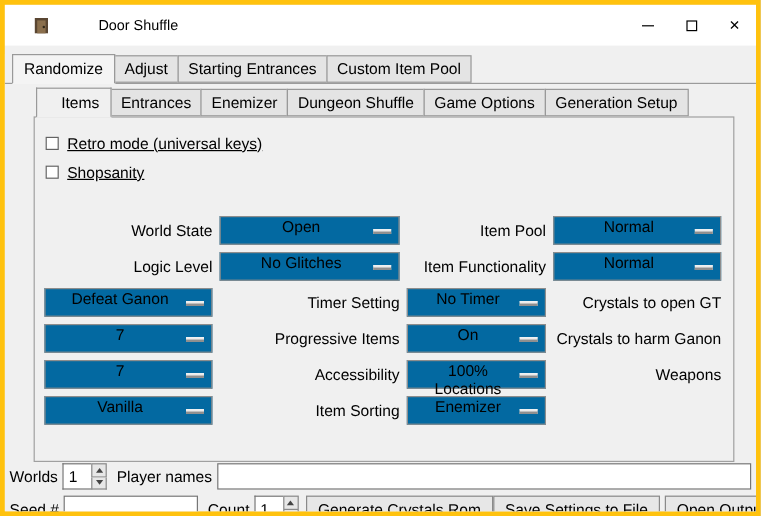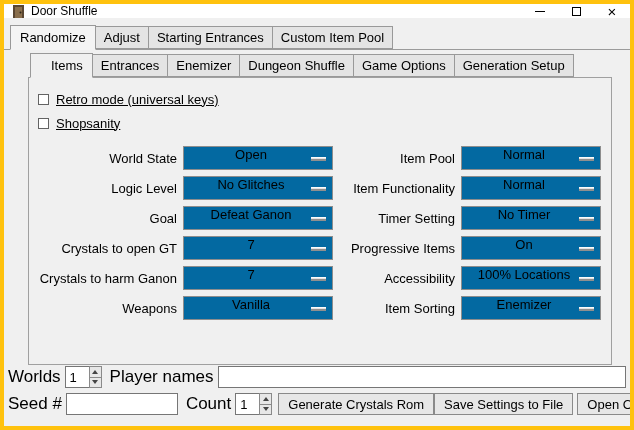--- a/index.html
+++ b/index.html
@@ -5,21 +5,21 @@
   * { margin:0; padding:0; box-sizing:border-box; }
   html,body { background:#9a9a9a; }
   body { font-family:"Liberation Sans", sans-serif; color:#000; }
 
   .window {
     position:relative; width:634px; height:430px;
     border:4px solid #ffc20e; background:#f0f0f0; overflow:hidden;
   }
 
   
-  .titlebar { height:14px; background:#ffffff; display:flex; align-items:center; padding-left:7px; }
+  .titlebar { height:34px; background:#ffffff; display:flex; align-items:center; padding-left:23px;gap:35px; }
   .app-icon { width:14px; height:14px; display:flex; align-items:center; justify-content:center; }
   .title { font-size:12px; margin-left:6px; }
   .win-controls { margin-left:auto; display:flex; height:100%; }
   .win-btn { width:36px; height:100%; display:flex; align-items:center; justify-content:center; cursor:default; }
   .glyph-min { width:10px; height:1px; background:#000; }
   .glyph-max { width:9px; height:9px; border:1px solid #000; background:transparent; }
   .glyph-close { font-size:15px; line-height:1; }
 
   
   .winbody { position:relative; height:396px; background:#f0f0f0; }
@@ -49,40 +49,40 @@
   
   .check-row { display:flex; align-items:center; height:20px; margin-bottom:4px; }
   .checkbox {
     width:11px; height:11px; background:#fff; border:1px solid #636363;
     margin-left:1px; cursor:default;
   }
   .check-label { font-size:13px; margin-left:7px;text-decoration:underline; }
 
   
   .opt-grid {
-    display:grid; margin-top:13px;
+    display:grid; margin-top:27px;
     grid-template-columns:140px 150px 116px 140px;
     column-gap:6px; row-gap:6px;
   }
   .opt-label { display:flex; align-items:center; justify-content:flex-end; font-size:13px; height:24px; }
   .dropdown {
     position:relative; height:24px; font:13px "Liberation Sans", sans-serif;
     background:#0369a1; border:1px solid #8d8d8d;
     display:flex; align-items:flex-start; justify-content:center; cursor:default; padding:0 4px;
   }
   .dd-text { flex:1; text-align:center; padding-right:14px; }
   .dd-ind {
     position:absolute; right:6px; top:10px; width:15px; height:4px;
     background:#e2e2e2; border-top:1px solid #fbfbfb; border-bottom:2px solid #8f8f8f;
   }
 
   
   .bottom-bar { position:absolute; left:4px; right:4px; bottom:6px; display:flex; flex-direction:column; gap:5px; }
   .b-row { display:flex; align-items:center; }
-  .b-label { font-size:17px; white-space:nowrap; }
+  .b-label { font-size:13px; white-space:nowrap; }
   .text-input {
     height:22px; background:#fff; border:1px solid #767676;
     font:13px "Liberation Sans", sans-serif; padding:0 4px; outline:none;
   }
   .btn {
     height:22px; background:#e7e7e7; border:1px solid #8a8a8a;
     font:13px "Liberation Sans", sans-serif; padding:0 9px; white-space:nowrap; cursor:default;
   }
   .spinbox { display:flex; height:22px; }
   .spin-input { width:24px; height:22px; border-right:none; }
@@ -173,21 +173,20 @@
           <button class="dropdown">
             <span class="dd-text">No Glitches</span>
             <span class="dd-ind"></span>
           </button>
           <div class="opt-label">Item Functionality</div>
           <button class="dropdown">
             <span class="dd-text">Normal</span>
             <span class="dd-ind"></span>
           </button>
 
-          <div class="opt-label">Goal</div>
           <button class="dropdown">
             <span class="dd-text">Defeat Ganon</span>
             <span class="dd-ind"></span>
           </button>
           <div class="opt-label">Timer Setting</div>
           <button class="dropdown">
             <span class="dd-text">No Timer</span>
             <span class="dd-ind"></span>
           </button>
 

